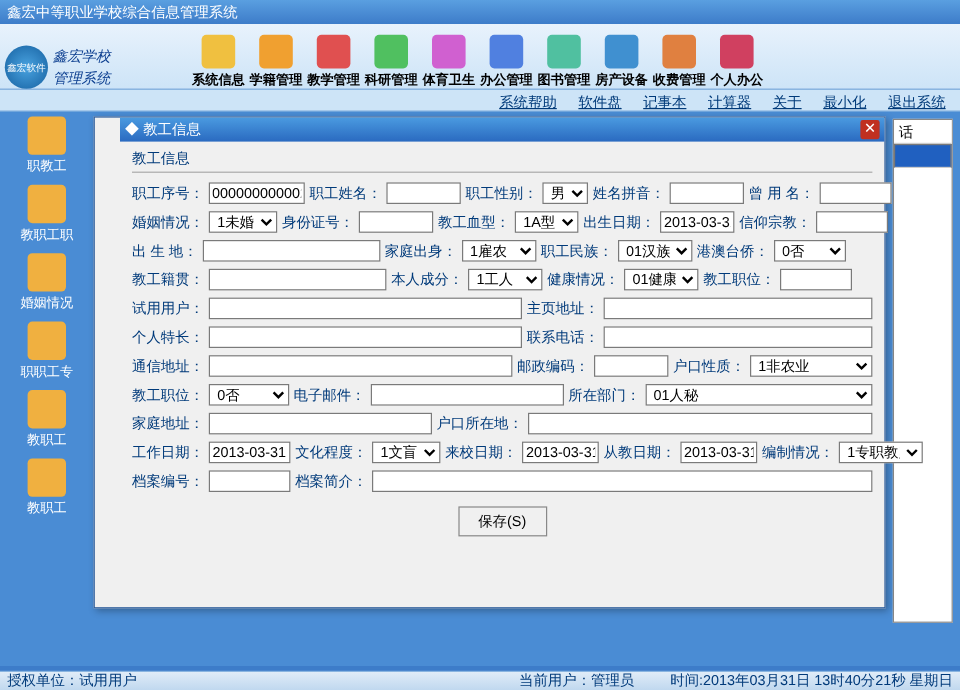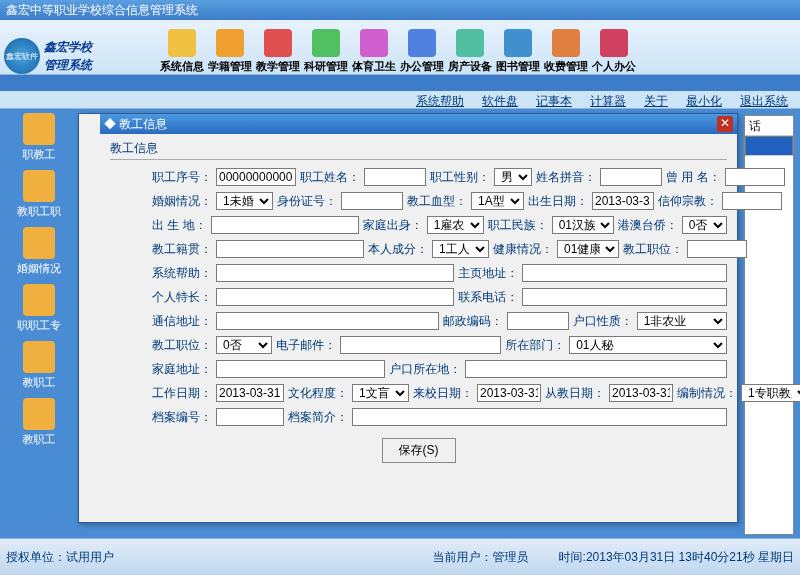--- a/index.html
+++ b/index.html
@@ -1,49 +1,49 @@
 <!DOCTYPE html>
 <html><head>
 <meta charset="utf-8">
 <style>
 * { box-sizing: border-box; margin: 0; padding: 0; font-family: "SimSun", "宋体", sans-serif; font-size: 12px; }
 body { width: 800px; height: 575px; background: #3d7cc9; overflow: hidden; position: relative; }
 .titlebar { height: 20px; background: linear-gradient(#5a9fe0,#3d7cc9); color: #fff; padding: 2px 6px; display: flex; align-items: flex-start; }
 .toolbar { height: 55px; background: linear-gradient(#e8f2fc,#cde4f7); display: flex; align-items: flex-end; padding: 0 4px; border-bottom: 1px solid #8ab5e0; }
 .logo-area { width: 155px; display: flex; align-items: center; gap: 4px; }
 .logo-badge { width: 36px; height: 36px; border-radius: 50%; background: radial-gradient(#4aa3e0,#1560a0); color: #fff; font-size: 8px; display: flex; align-items: center; justify-content: center; }
-.logo-text { color: #0a3d8f; font-size: 18px; font-weight: bold; line-height: 18px; font-style: italic; }
+.logo-text { color: #0a3d8f; font-size: 18px; font-weight: normal; line-height: 18px; font-style: italic; }
 .tool-items { display: flex; gap: 2px; }
 .tool-item { width: 46px; text-align: center; cursor: pointer; }
 .tool-icon { width: 28px; height: 28px; margin: 0 auto 2px; background: #f0c040; border-radius: 4px; }
 .tool-item:nth-child(2) .tool-icon{background:#f0a030}.tool-item:nth-child(3) .tool-icon{background:#e05050}.tool-item:nth-child(4) .tool-icon{background:#50c060}.tool-item:nth-child(5) .tool-icon{background:#d060d0}.tool-item:nth-child(6) .tool-icon{background:#5080e0}.tool-item:nth-child(7) .tool-icon{background:#50c0a0}.tool-item:nth-child(8) .tool-icon{background:#4090d0}.tool-item:nth-child(9) .tool-icon{background:#e08040}.tool-item:nth-child(10) .tool-icon{background:#d04060}.tool-item:nth-child(11) .tool-icon{background:#f0c000}.tool-item:nth-child(12) .tool-icon{background:#6060e0}.tool-item:nth-child(13) .tool-icon{background:#5090d0}
 .tool-label { color: #000; font-size: 11px; font-weight: bold; }
-.menubar { height: 18px; background: #cde4f7; display: flex; justify-content: flex-end; gap: 18px; padding: 2px 12px; border-bottom: 1px solid #8ab5e0; margin-top: 16px; }
+.menubar { height: 18px; background: #cde4f7; display: flex; justify-content: flex-end; gap: 18px; padding: 2px 12px; border-bottom: 1px solid #8ab5e0; }
 .menubar span { color: #003a7a; cursor: pointer; text-decoration: underline; }
 .workspace { position: relative; height: 462px; background: #4a8cd4; }
 .sidebar { position: absolute; left: 4px; top: 4px; width: 70px; }
 .side-item { margin-bottom: 8px; text-align: center; }
 .side-icon { width: 32px; height: 32px; margin: 0 auto 2px; background: #f0b040; border-radius: 4px; }
 .side-item div:last-child { color: #fff; font-size: 11px; }
 .bg-panel { position: absolute; right: 6px; top: 6px; width: 50px; height: 420px; background: #fff; border: 1px solid #888; }
 .bg-panel .row { height: 20px; border-bottom: 1px solid #ccc; background: #fff; padding: 2px 4px; }
 .bg-panel .row.sel { background: #2060c0; }
 .dialog { position: absolute; left: 78px; top: 4px; width: 660px; height: 410px; background: #f0f0f0; border: 1px solid #2a5a9a; box-shadow: 2px 2px 6px rgba(0,0,0,.3); padding-left: 21px; }
 .dlg-title { height: 20px; background: linear-gradient(#4a9ae0,#2a6ac0); color: #fff; display: flex; align-items: center; justify-content: space-between; padding: 0 4px; }
 .dlg-close { width: 16px; height: 16px; background: #c03020; color: #fff; text-align: center; line-height: 14px; cursor: pointer; border-radius: 2px; }
 .dlg-body { padding: 6px 10px; }
 .fieldset-label { color: #003a7a; margin-bottom: 2px; }
 .fieldset-line { border-top: 1px solid #aaa; margin-bottom: 8px; }
 .form-grid { display: flex; flex-direction: column; gap: 6px; }
-.form-row { display: flex; align-items: center; gap: 4px; margin-left: 42px; }
+.form-row { display: flex; align-items: center; gap: 4px; }
 .lbl { color: #003a7a; white-space: nowrap; letter-spacing: 0; }
 .inp, .sel { height: 18px; border: 1px solid #7a7a7a; background: #fff; padding: 0 2px; font-size: 12px; }
 .sel { background: #fff; }
 .btn-save { margin: 12px auto 0; display: block; padding: 3px 16px; border: 1px solid #888; background: #f0f0f0; cursor: pointer; }
-.statusbar { position: absolute; bottom: 0; left: 0; right: 0; height: 37px; background: linear-gradient(#e0ecf8,#c0d8ef); border-top: 1px solid #8ab5e0; display: flex; align-items: center; padding: 0 6px; gap: 30px; color: #003a7a; }
+.statusbar { position: absolute; bottom: 0; left: 0; right: 0; height: 16px; background: linear-gradient(#e0ecf8,#c0d8ef); border-top: 1px solid #8ab5e0; display: flex; align-items: center; padding: 0 6px; gap: 30px; color: #003a7a; }
 </style>
 </head>
 <body>
 
 <div class="titlebar">
   <span>鑫宏中等职业学校综合信息管理系统</span>
 </div>
 
 <div class="toolbar">
   <div class="logo-area">
@@ -73,25 +73,25 @@
       <div class="tool-item">
         <div class="tool-icon"></div>
         <div class="tool-label">体育卫生</div>
       </div>
       <div class="tool-item">
         <div class="tool-icon"></div>
         <div class="tool-label">办公管理</div>
       </div>
       <div class="tool-item">
         <div class="tool-icon"></div>
+        <div class="tool-label">图书管理</div>
+      </div>
+      <div class="tool-item">
+        <div class="tool-icon"></div>
         <div class="tool-label">房产设备</div>
-      </div>
-      <div class="tool-item">
-        <div class="tool-icon"></div>
-        <div class="tool-label">图书管理</div>
       </div>
       <div class="tool-item">
         <div class="tool-icon"></div>
         <div class="tool-label">收费管理</div>
       </div>
       <div class="tool-item">
         <div class="tool-icon"></div>
         <div class="tool-label">个人办公</div>
       </div>
     </div>
@@ -192,21 +192,21 @@
             <input class="inp" style="width: 148px;">
           <span class="lbl">本人成分：</span>
             <select class="sel" style="width:62px"><option>1工人</option></select>
           <span class="lbl">健康情况：</span>
             <select class="sel" style="width:62px"><option>01健康</option></select>
           <span class="lbl">教工职位：</span>
             <input class="inp" style="width: 60px;">
         </div>
 
         <div class="form-row">
-          <span class="lbl">系统帮助：</span>
+          <span class="lbl">试用用户：</span>
             <input class="inp" style="width: 268px;">
           <span class="lbl">主页地址：</span>
             <input class="inp" style="width: 230px;">
         </div>
 
         <div class="form-row">
           <span class="lbl">个人特长：</span>
             <input class="inp" style="width: 268px;">
           <span class="lbl">联系电话：</span>
             <input class="inp" style="width: 230px;">

